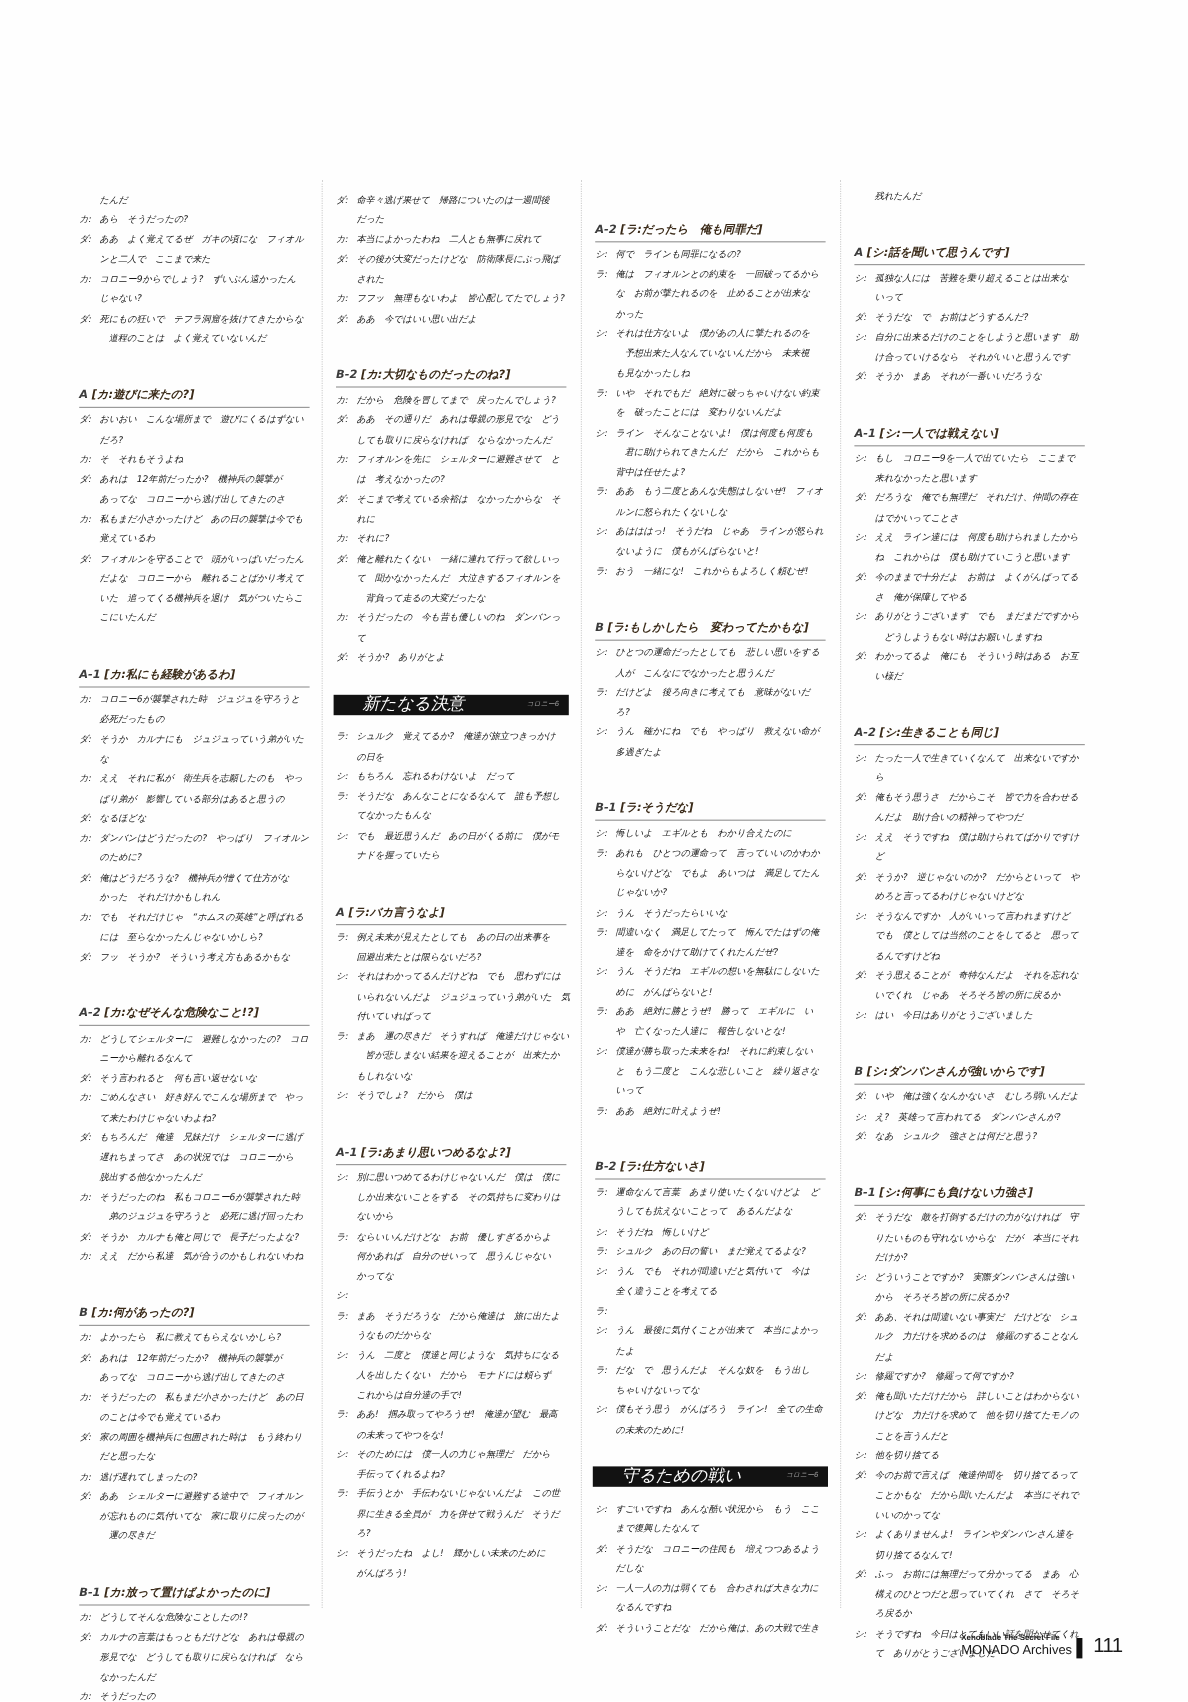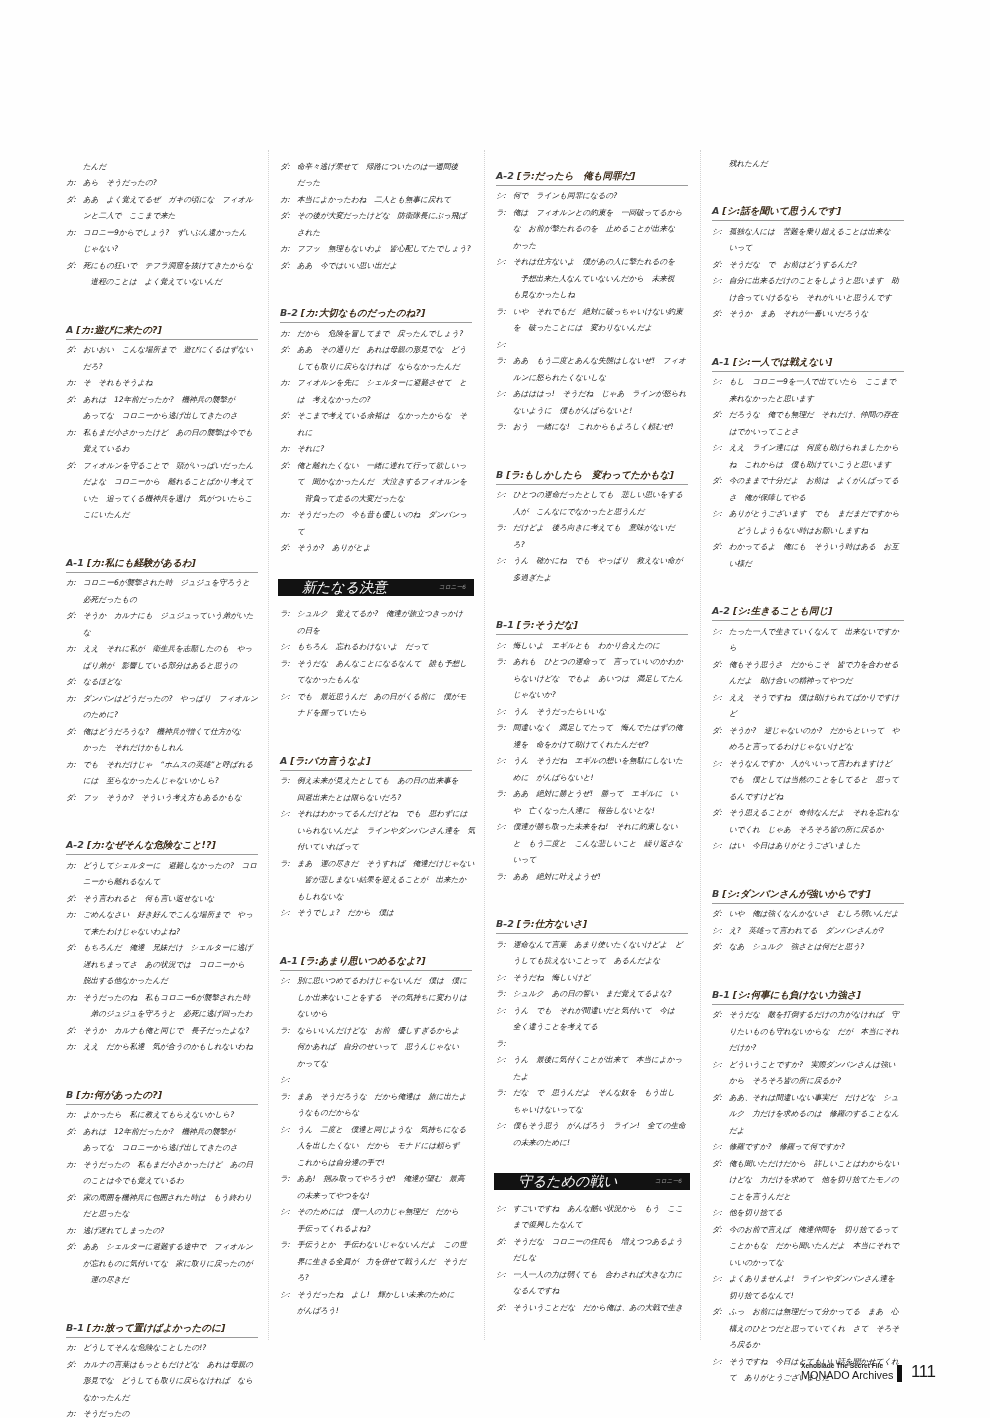--- a/index.html
+++ b/index.html
@@ -47,21 +47,21 @@
     margin-top: 30px;
     height: 18px;
     line-height: 18px;
     border-bottom: 1px solid #9a9a9a;
     margin-bottom: 2.5px;
     font-weight: bold;
     font-size: 9.5px;
     white-space: nowrap;
     overflow: visible;
   }
-  .col > .heading:first-child { margin-top: 8px; }
+  .col > .heading:first-child { margin-top: 24px; }
   .h-label { color: #3c3c3c; margin-right: 3px; }
   .h-title { color: #3a2a18; }
 
   .bar {
     position: relative;
     margin-top: 22px;
     margin-bottom: 10.5px;
     margin-left: -2px;
     margin-right: -2px;
     height: 17px;
@@ -391,21 +391,21 @@
         </div>
         <div class="heading"><span class="h-label">A</span><span class="h-title">[ラ:バカ言うなよ]</span></div>
         <div class="line">
           <span class="spk">ラ:</span>
           <span class="txt">例え未来が見えたとしても　あの日の出来事を
 回避出来たとは限らないだろ?</span>
         </div>
         <div class="line">
           <span class="spk">シ:</span>
           <span class="txt">それはわかってるんだけどね　でも　思わずには
-いられないんだよ　ラインやダンバンさん達を　気
+いられないんだよ　ジュジュっていう弟がいた　気
 付いていればって</span>
         </div>
         <div class="line">
           <span class="spk">ラ:</span>
           <span class="txt">まあ　運の尽きだ　そうすれば　俺達だけじゃない
 　皆が悲しまない結果を迎えることが　出来たか
 もしれないな</span>
         </div>
         <div class="line">
           <span class="spk">シ:</span>
@@ -478,20 +478,23 @@
 　予想出来た人なんていないんだから　未来視
 も見なかったしね</span>
         </div>
         <div class="line">
           <span class="spk">ラ:</span>
           <span class="txt">いや　それでもだ　絶対に破っちゃいけない約束
 を　破ったことには　変わりないんだよ</span>
         </div>
         <div class="line">
           <span class="spk">シ:</span>
+          <span class="txt">ライン　そんなことないよ!　僕は何度も何度も
+　君に助けられてきたんだ　だから　これからも
+背中は任せたよ?</span>
         </div>
         <div class="line">
           <span class="spk">ラ:</span>
           <span class="txt">ああ　もう二度とあんな失態はしないぜ!　フィオ
 ルンに怒られたくないしな</span>
         </div>
         <div class="line">
           <span class="spk">シ:</span>
           <span class="txt">あはははっ!　そうだね　じゃあ　ラインが怒られ
 ないように　僕もがんばらないと!</span>

